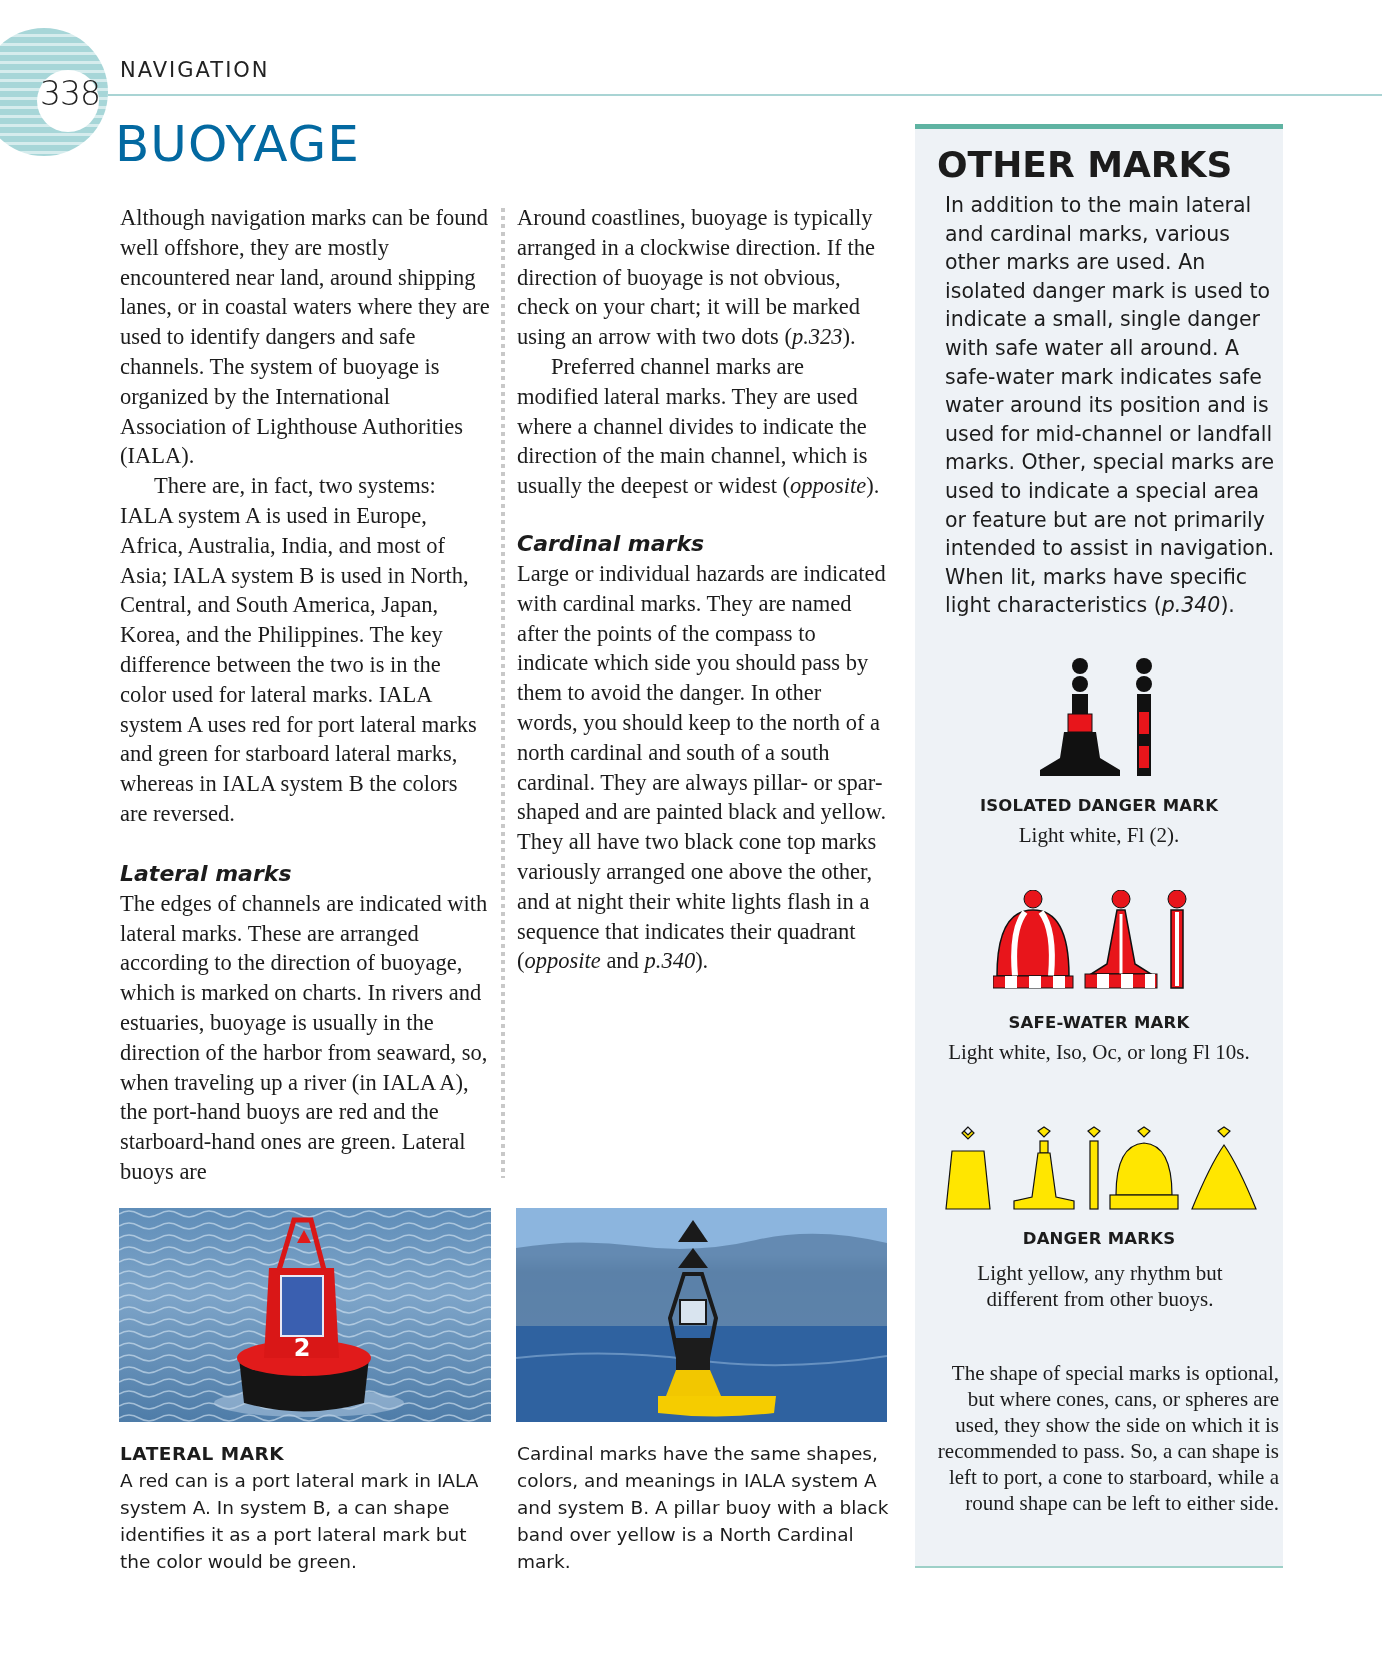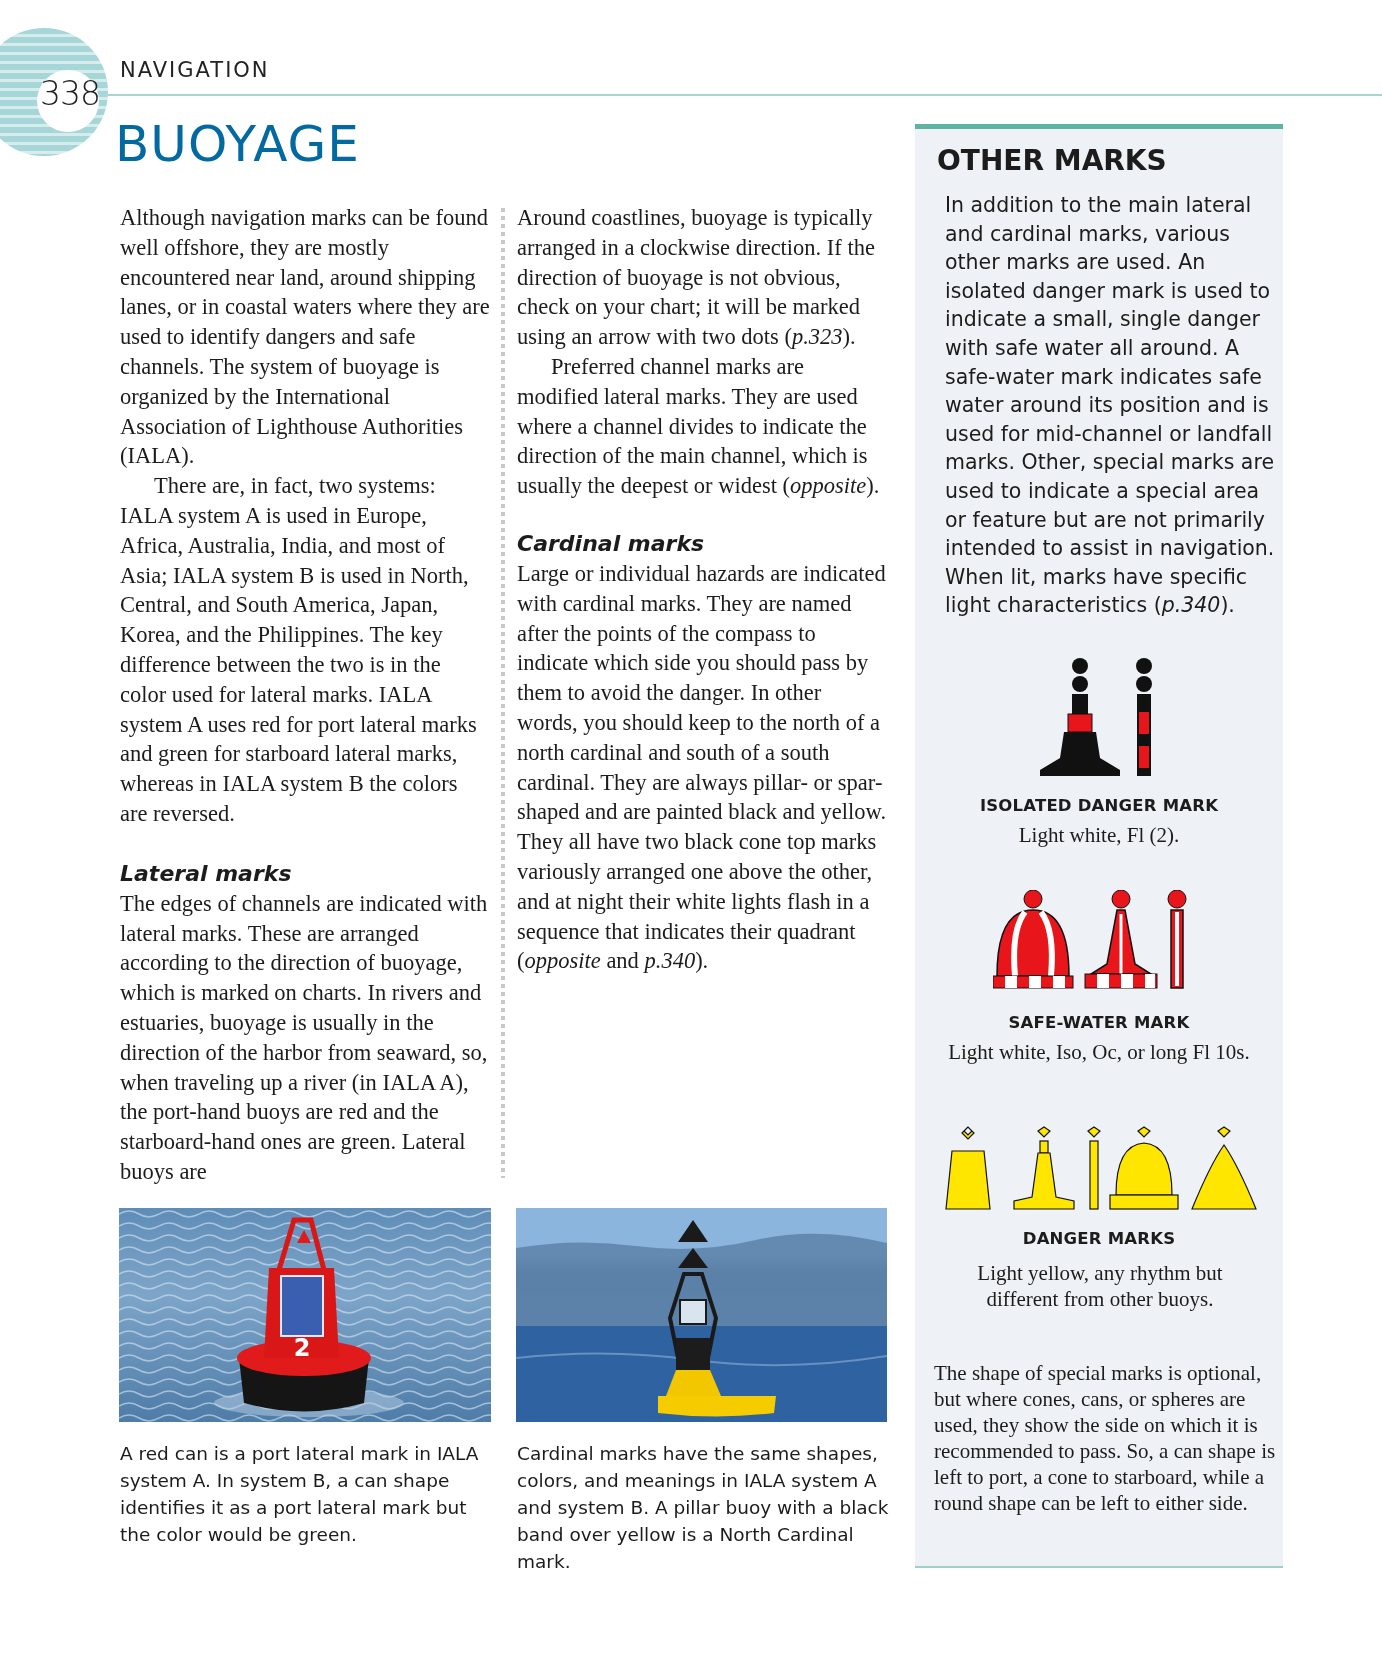--- a/index.html
+++ b/index.html
@@ -26,25 +26,25 @@
   .photo-2 { left:516px; width:371px; background:linear-gradient(180deg,#8cb5de 0%,#8cb5de 22%,#5e86b1 30%,#6b8fb8 55%,#2d5f99 62%,#3c6fa5 100%); }
   .caption { position:absolute; top:1440px; width:380px; font-family:"DejaVu Sans", sans-serif; font-size:18.5px; line-height:27px; color:#1c1c1c; }
   .caption-1 { left:120px; }
   .caption-2 { left:517px; width:380px; }
   .caption-title { font-weight:bold; font-size:18.5px; letter-spacing:0.5px; margin:0; }
   .caption-text { margin:0; }
 
   .sidebar { position:absolute; left:915px; top:124px; width:368px; height:1442px; background:#eef2f6; }
   .sidebar-toprule { position:absolute; left:915px; top:124px; width:368px; height:5px; background:#5fb3a2; }
   .sidebar-bottomrule { position:absolute; left:915px; top:1566px; width:368px; height:2px; background:#9dd0c7; }
-  .sidebar-title { position:absolute; left:937px; top:144px; font-family:"DejaVu Sans", sans-serif; font-weight:bold; font-size:28px; color:#1c1c1c; }
+  .sidebar-title { position:absolute; left:937px; top:144px; font-family:"DejaVu Sans", sans-serif; font-weight:bold; font-size:36px; color:#1c1c1c; }
   .sidebar-intro { position:absolute; left:937px; top:183px; width:340px; font-family:"DejaVu Sans", sans-serif; font-size:20.5px; line-height:28.6px; color:#1c1c1c; margin:8px; }
   .mark-label { position:absolute; left:915px; width:368px; text-align:center; font-family:"DejaVu Sans", sans-serif; font-weight:bold; font-size:16.5px; color:#1c1c1c; letter-spacing:0.2px; }
   .mark-desc { position:absolute; left:915px; width:368px; text-align:center; font-size:21px; line-height:26px; color:#1c1c1c; }
-  .sidebar-footer { position:absolute; left:934px; top:1360px; width:345px; font-size:21px; line-height:26px; color:#1c1c1c; margin:0; }
+  .sidebar-footer { position:absolute; left:934px; top:1360px; width:345px; font-size:21px; line-height:26px; color:#1c1c1c; margin:0;text-align:right; }
   .icon-svg { position:absolute; }
 </style>
 </head>
 <body>
 
 <div class="page-badge">
   <div class="page-badge-inner"></div>
 </div>
 <div class="page-number">338</div>
 <div class="section-label">NAVIGATION</div>
@@ -97,20 +97,21 @@
     <polygon points="177,40 162,60 192,60" fill="#1a1a1a"></polygon>
     <path d="M168 66 L186 66 L200 110 L192 150 L162 150 L154 110 Z" fill="none" stroke="#1a1a1a" stroke-width="4"></path>
     <rect x="164" y="92" width="26" height="24" fill="#d9e4ef" stroke="#1a1a1a" stroke-width="2"></rect>
     <rect x="160" y="130" width="34" height="35" fill="#1c1c1c"></rect>
     <path d="M160 162 L194 162 L205 188 L150 188 Z" fill="#f2c700"></path>
     <path d="M142 188 L260 188 L258 205 Q200 212 142 205 Z" fill="#f5cc00"></path>
   </svg>
 </div>
 
 <div class="caption caption-1">
+  <p class="caption-title">LATERAL MARK</p>
   <p class="caption-text">A red can is a port lateral mark in IALA system A. In system B, a can shape identifies it as a port lateral mark but the color would be green.</p>
 </div>
 <div class="caption caption-2">
   <p class="caption-text">Cardinal marks have the same shapes, colors, and meanings in IALA system A and system B. A pillar buoy with a black band over yellow is a North Cardinal mark.</p>
 </div>
 
 <div class="sidebar"></div>
 <div class="sidebar-toprule"></div>
 <h2 class="sidebar-title" style="margin:0">OTHER MARKS</h2>
 <p class="sidebar-intro"><span>In addition to the main lateral and cardinal marks, various other marks are used. An isolated danger mark is used to indicate a small, single danger with safe water all around. A safe-water mark indicates safe water around its position and is used for mid-channel or landfall marks. Other, special marks are used to indicate a special area or feature but are not primarily intended to assist in navigation. When lit, marks have specific light characteristics (</span><i>p.340</i><span>).</span></p>

